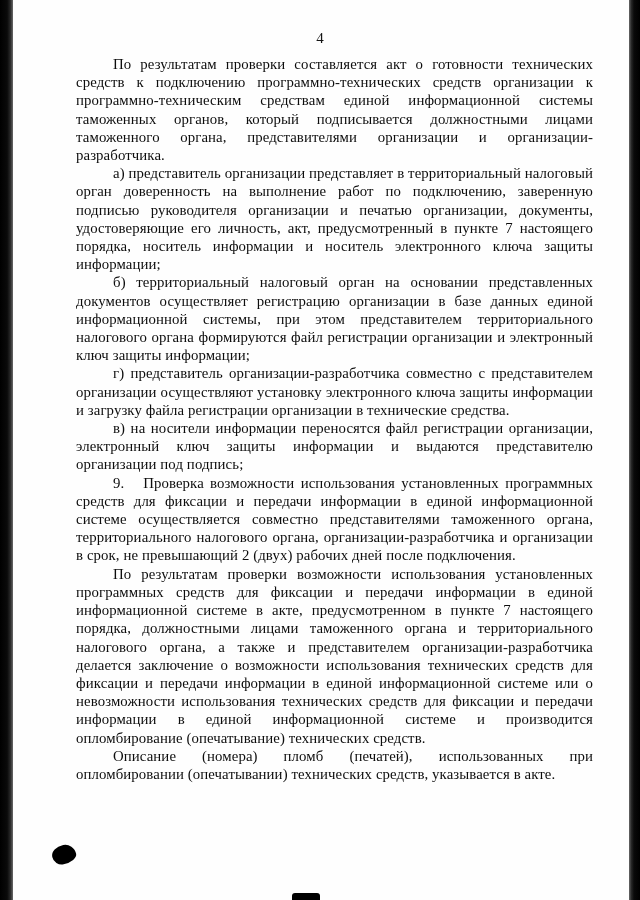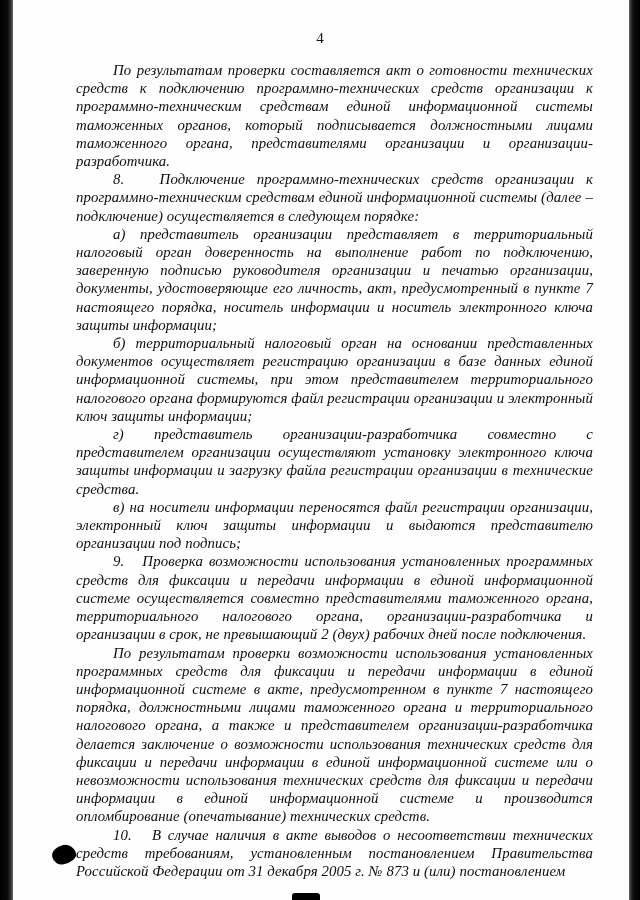--- a/index.html
+++ b/index.html
@@ -38,29 +38,28 @@
     position: absolute;
     top: 30px;
     left: 0;
     right: 0;
     text-align: center;
     font-size: 15px;
     color: #141414;
   }
   .content {
     position: absolute;
-    top: 61px;
+    top: 55px;
     left: 76px;
     width: 517px;
     color: #0d0d0d;
     font-size: 14.8px;
     line-height: 18.2px;
     text-align: justify;
     letter-spacing: 0.1px;
-    font-style: italic;
   }
   .content p {
     margin: 0;
     padding: 0;
     text-indent: 37px;
   }
   .artifact {
     position: absolute;
     background: #000000;
   }
@@ -85,26 +84,25 @@
 
 <div class="page">
 
   <div class="edge-bar edge-left"></div>
   <div class="edge-bar edge-right"></div>
 
   <div class="page-number">4</div>
 
   <div class="content">
     <p>По результатам проверки составляется акт о готовности технических средств к подключению программно-технических средств организации к программно-техническим средствам единой информационной системы таможенных органов, который подписывается должностными лицами таможенного органа, представителями организации и организации-разработчика.</p>
-    <p>8.&nbsp;&nbsp;&nbsp;Подключение программно-технических средств организации к программно-техническим средствам единой информационной системы (далее – подключение) осуществляется в следующем порядке:</p>
     <p>а)&nbsp;представитель организации представляет в территориальный налоговый орган доверенность на выполнение работ по подключению, заверенную подписью руководителя организации и печатью организации, документы, удостоверяющие его личность, акт, предусмотренный в пункте 7 настоящего порядка, носитель информации и носитель электронного ключа защиты информации;</p>
     <p>б)&nbsp;территориальный налоговый орган на основании представленных документов осуществляет регистрацию организации в базе данных единой информационной системы, при этом представителем территориального налогового органа формируются файл регистрации организации и электронный ключ защиты информации;</p>
     <p>г)&nbsp;представитель организации-разработчика совместно с представителем организации осуществляют установку электронного ключа защиты информации и загрузку файла регистрации организации в технические средства.</p>
     <p>в)&nbsp;на носители информации переносятся файл регистрации организации, электронный ключ защиты информации и выдаются представителю организации под подпись;</p>
     <p>9.&nbsp;&nbsp;&nbsp;Проверка возможности использования установленных программных средств для фиксации и передачи информации в единой информационной системе осуществляется совместно представителями таможенного органа, территориального налогового органа, организации-разработчика и организации в срок, не превышающий 2 (двух) рабочих дней после подключения.</p>
     <p>По результатам проверки возможности использования установленных программных средств для фиксации и передачи информации в единой информационной системе в акте, предусмотренном в пункте 7 настоящего порядка, должностными лицами таможенного органа и территориального налогового органа, а также и представителем организации-разработчика делается заключение о возможности использования технических средств для фиксации и передачи информации в единой информационной системе или о невозможности использования технических средств для фиксации и передачи информации в единой информационной системе и производится опломбирование (опечатывание) технических средств.</p>
-    <p>10.&nbsp;&nbsp;&nbsp;В случае наличия в акте выводов о несоответствии технических средств требованиям, установленным постановлением Правительства Российской Федерации от 31 декабря 2005 г. № 873 и (или) постановлением</p>
+    <p>Описание (номера) пломб (печатей), использованных при опломбировании (опечатывании) технических средств, указывается в акте.</p>
   </div>
 
   <div class="artifact artifact-blob"></div>
   <div class="artifact artifact-dash"></div>
 
 </div>
 
 </body></html>

